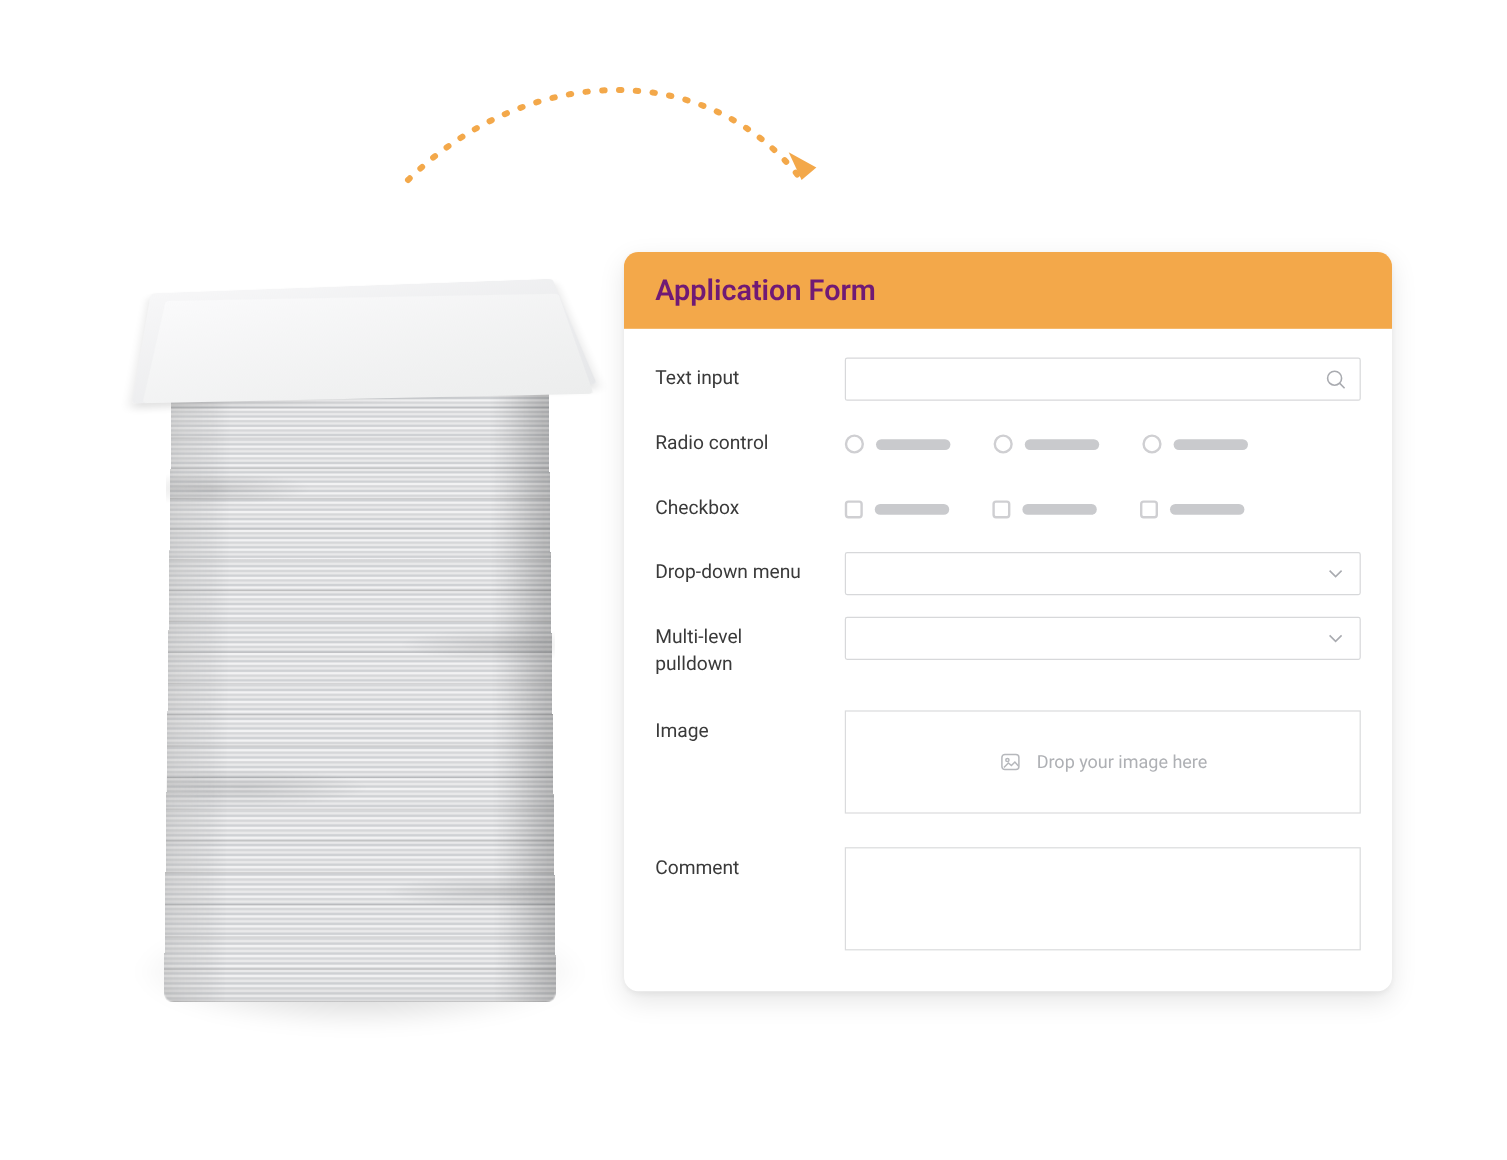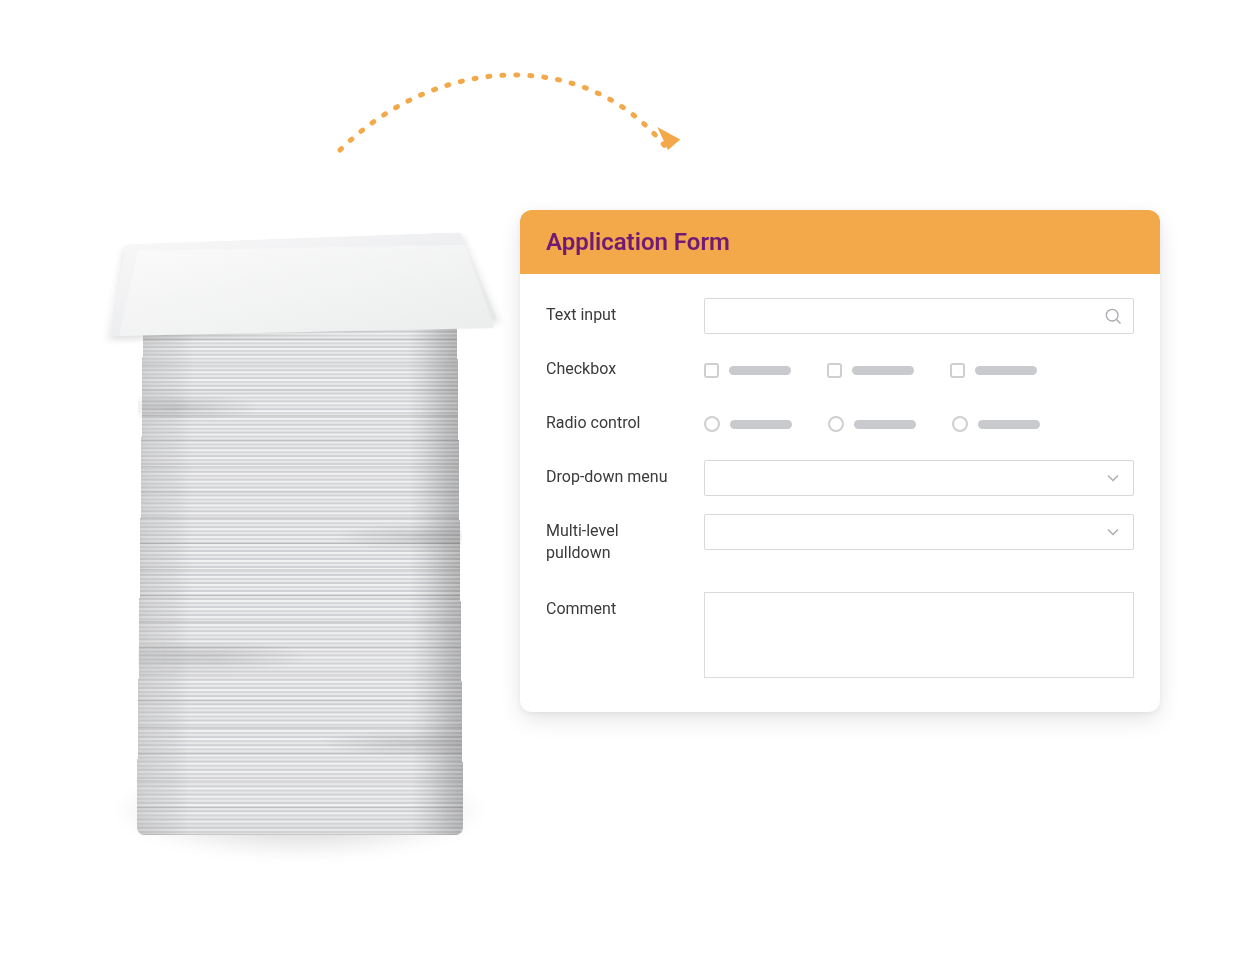--- a/index.html
+++ b/index.html
@@ -244,53 +244,53 @@
             <svg class="svg-ic" viewBox="0 0 24 24" fill="none" stroke="currentColor" stroke-width="1.6">
               <circle cx="11" cy="11" r="7"></circle>
               <line x1="21" y1="21" x2="16.2" y2="16.2"></line>
             </svg>
           </span>
         </div>
       </div>
     </div>
 
     <div class="form-row">
+      <div class="form-label">Radio control</div>
+      <div class="form-control-area">
+        <div class="opts">
+          <span class="opt">
+            <span class="radio-dot"></span>
+            <span class="pill"></span>
+          </span>
+          <span class="opt">
+            <span class="radio-dot"></span>
+            <span class="pill"></span>
+          </span>
+          <span class="opt">
+            <span class="radio-dot"></span>
+            <span class="pill"></span>
+          </span>
+        </div>
+      </div>
+    </div>
+
+    <div class="form-row">
       <div class="form-label">Checkbox</div>
       <div class="form-control-area">
         <div class="opts">
           <span class="opt">
             <span class="check-box"></span>
             <span class="pill"></span>
           </span>
           <span class="opt">
             <span class="check-box"></span>
             <span class="pill"></span>
           </span>
           <span class="opt">
             <span class="check-box"></span>
-            <span class="pill"></span>
-          </span>
-        </div>
-      </div>
-    </div>
-
-    <div class="form-row">
-      <div class="form-label">Radio control</div>
-      <div class="form-control-area">
-        <div class="opts">
-          <span class="opt">
-            <span class="radio-dot"></span>
-            <span class="pill"></span>
-          </span>
-          <span class="opt">
-            <span class="radio-dot"></span>
-            <span class="pill"></span>
-          </span>
-          <span class="opt">
-            <span class="radio-dot"></span>
             <span class="pill"></span>
           </span>
         </div>
       </div>
     </div>
 
     <div class="form-row">
       <div class="form-label">Drop-down menu</div>
       <div class="form-control-area">
         <div class="select-input">
@@ -310,20 +310,35 @@
         <div class="select-input">
           <span class="ic chev">
             <svg class="svg-ic" viewBox="0 0 24 24" fill="none" stroke="currentColor" stroke-width="1.6">
               <polyline points="6 9 12 15 18 9"></polyline>
             </svg>
           </span>
         </div>
       </div>
     </div>
 
+    <div class="form-row" style="margin-top:28px">
+      <div class="form-label">Image</div>
+      <div class="form-control-area">
+        <div class="dropzone">
+          <span class="ic">
+            <svg class="svg-ic" viewBox="0 0 24 24" fill="none" stroke="currentColor" stroke-width="1.5">
+              <rect x="3.5" y="4.5" width="17" height="15" rx="3"></rect>
+              <circle cx="9" cy="10" r="1.6"></circle>
+              <path d="M5.5 17.5 L10 13 L13 15.5 L16.5 12 L20 16"></path>
+            </svg>
+          </span>
+          <span>Drop your image here</span>
+        </div>
+      </div>
+    </div>
 
     <div class="form-row" style="margin-top:28px; margin-bottom:4px">
       <div class="form-label">Comment</div>
       <div class="form-control-area">
         <div class="comment-box"></div>
       </div>
     </div>
 
   </div>
 </div>

